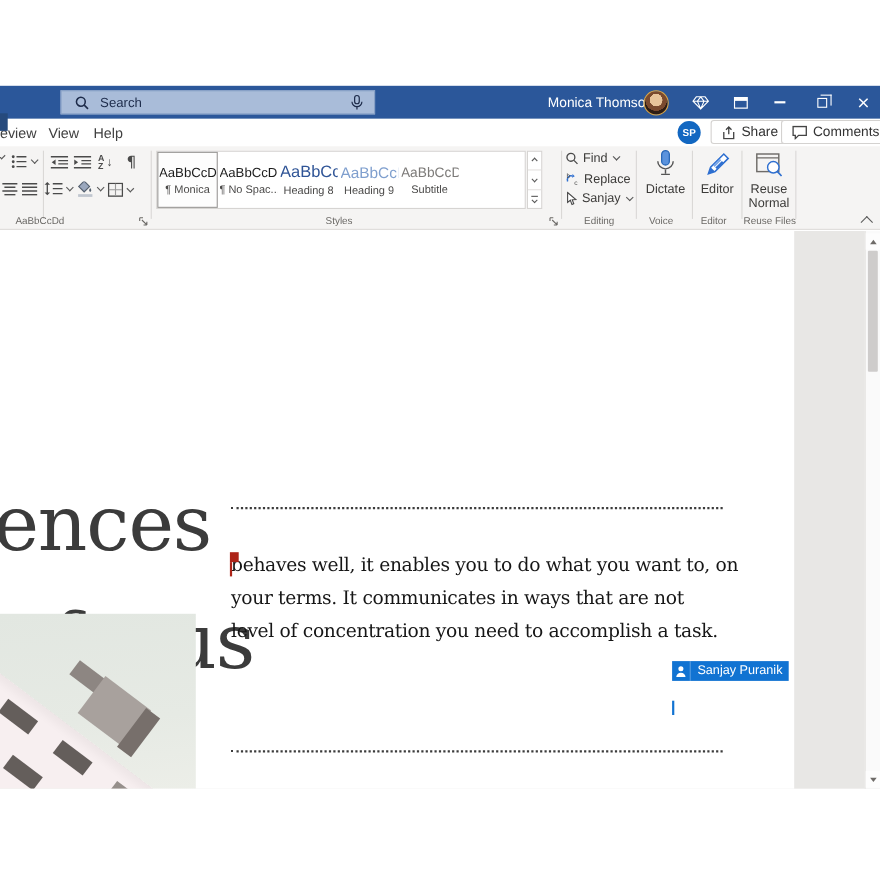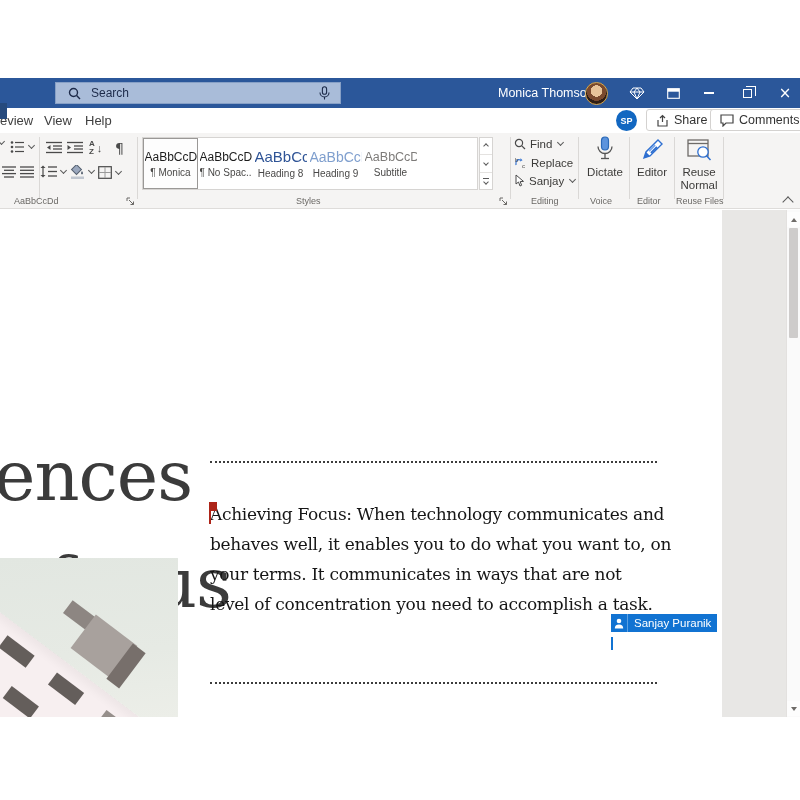--- a/index.html
+++ b/index.html
@@ -395,32 +395,31 @@
 
   <div class="docarea">
     <div class="page">
 
       <div class="doc-heading" style="left:-6px; top:225px;">ences</div>
       <div class="doc-heading" style="left:-6px; top:332px;">r focus</div>
 
       <div class="dotted-rule" style="top:251px;"></div>
 
       <div class="body-par" style="top:294px;">
-        <div>Achieving Focus: When technology communicates and</div>
         <div>behaves well, it enables you to do what you want to, on</div>
         <div>your terms. It communicates in ways that are not</div>
         <div>level of concentration you need to accomplish a task.</div>
       </div>
 
       <div class="flag-marker" style="top:292px;">
         <div class="f-box"></div>
           <div class="f-stem"></div>
       </div>
 
-      <div class="coauthor-tag" style="top:404px;">
+      <div class="coauthor-tag" style="top:391px;">
         <span class="coauthor-ic">
           <svg width="10" height="11" viewBox="0 0 10 11">
             <circle cx="5" cy="3" r="2.3" fill="#fff"></circle>
             <path d="M0.8 10.5 a4.2 4 0 0 1 8.4 0 Z" fill="#fff"></path>
           </svg>
         </span>
         <span class="coauthor-name">Sanjay Puranik</span>
       </div>
       <div class="coauthor-caret" style="top:427px;"></div>
 

